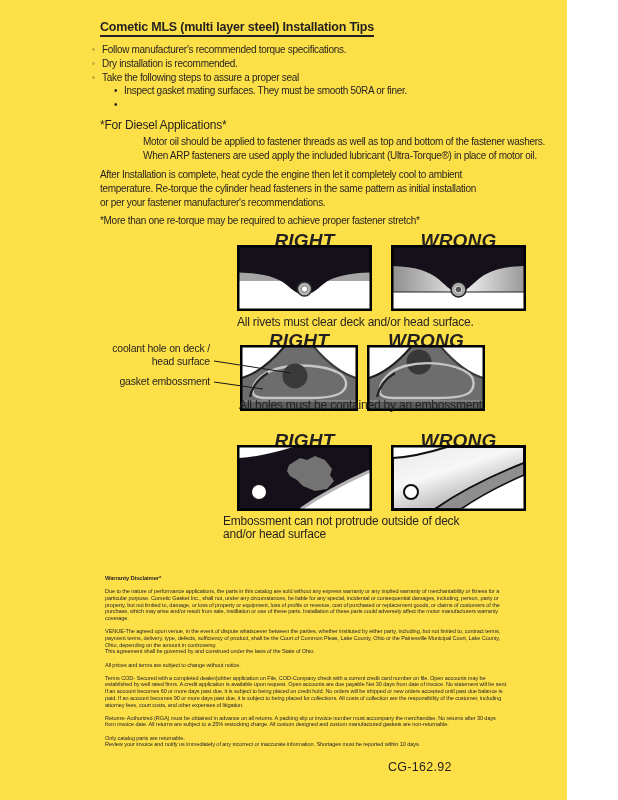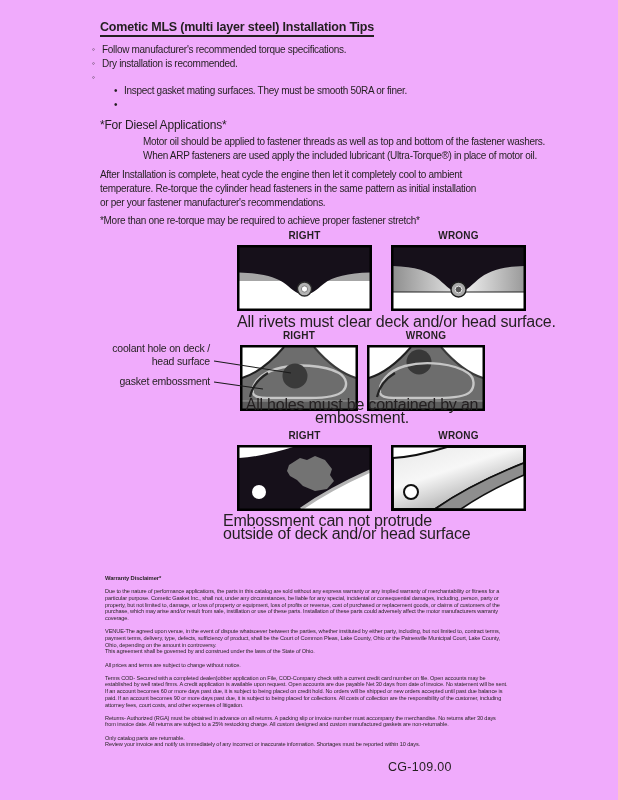--- a/index.html
+++ b/index.html
@@ -1,39 +1,39 @@
 <!DOCTYPE html>
 <html><head>
 <meta charset="utf-8">
 <style>
   html,body { margin:0; padding:0; background:#ffffff; }
   .page {
-    position:relative; width:618px; height:800px; background:#f0abfc;
+    position:relative; width:567px; height:800px; background:#fde047;
     font-family:"Liberation Sans", sans-serif; color:#231f20; overflow:hidden;
   }
   .abs { position:absolute; }
 
   .title {
     left:100px; top:20px; font-size:12.5px; font-weight:bold;
     letter-spacing:-0.2px; border-bottom:2px solid #231f20; padding-bottom:1px;
   }
 
   .bullets { left:92px; top:43px; width:460px; font-size:10px; letter-spacing:-0.3px; line-height:13.8px; }
   .b-item { display:flex; }
   .b-marker { width:10px; flex:0 0 10px; font-size:8.5px; line-height:13.8px; }
   .b-item.sub { margin-left:22px; }
   .b-item.sub .b-marker { font-size:10px; }
 
   .section-heading { left:100px; top:118px; font-size:12px; font-weight:normal; letter-spacing:-0.2px; }
   .para { left:100px; width:460px; font-size:10px; letter-spacing:-0.3px; line-height:13.9px; white-space:pre-line; }
   .p1 { top:135px;margin-left:43px; } .p2 { top:168px; } .p3 { top:214px; }
 
-  .dg-header { font-size:10px; font-weight:bold; text-align:center; letter-spacing:0.2px; }
+  .dg-header { font-size:19px; font-weight:bold; text-align:center; letter-spacing:0.2px;font-style:italic; }
   .dg-box svg { display:block; width:100%; height:100%; }
-  .caption { font-size:16px; letter-spacing:-0.2px; line-height:12.5px; }
+  .caption { font-size:12px; letter-spacing:-0.2px; line-height:12.5px; }
 
   .r1-right-h { left:237px; top:230px; width:135px; }
   .r1-wrong-h { left:391px; top:230px; width:135px; }
   .r1-right-b { left:237px; top:245px; width:135px; height:66px; }
   .r1-wrong-b { left:391px; top:245px; width:135px; height:66px; }
   .r1-cap { left:237px; top:316px; }
 
   .r2-right-h { left:240px; top:330px; width:118px; }
   .r2-wrong-h { left:367px; top:330px; width:118px; }
   .r2-right-b { left:240px; top:345px; width:118px; height:66px; }
@@ -69,20 +69,21 @@
     <div class="b-item">
       <span class="b-marker">◦</span>
       <span>Follow manufacturer's recommended torque specifications.</span>
     </div>
     <div class="b-item">
       <span class="b-marker">◦</span>
       <span>Dry installation is recommended.</span>
     </div>
     <div class="b-item">
       <span class="b-marker">◦</span>
+      <span>Take the following steps to assure a proper seal</span>
     </div>
     <div class="b-item sub">
       <span class="b-marker">•</span>
       <span>Inspect gasket mating surfaces.  They must be smooth 50RA or finer.</span>
     </div>
     <div class="b-item sub">
       <span class="b-marker">•</span>
     </div>
   </div>
 
@@ -206,15 +207,15 @@
     <p>Due to the nature of performance applications, the parts in this catalog are sold without any express warranty or any implied warranty of merchantability or fitness for a particular purpose.  Cometic Gasket Inc., shall not, under any circumstances, be liable for any special, incidental or consequential damages, including, person, party or property, but not limited to, damage, or loss of property or equipment, loss of profits or revenue, cost of purchased or replacement goods, or claims of customers of the purchase, which may arise and/or result from sale, instillation or use of these parts.  Installation of these parts could adversely affect the motor manufacturers warranty coverage.</p>
     <p class="tight">VENUE-The agreed upon venue, in the event of dispute whatsoever between the parties, whether instituted by either party, including, but not limited to, contract terms, payment terms, delivery, type, defects, sufficiency of product, shall be the Court of Common Pleas, Lake County, Ohio or the Painesville Municipal Court, Lake County, Ohio, depending on the amount in controversy.</p>
     <p>This agreement shall be governed by and construed under the laws of the State of Ohio.</p>
     <p>All prices and terms are subject to change without notice.</p>
     <p>Terms COD- Secured with a completed dealer/jobber application on File, COD-Company check with a current credit card number on file.  Open accounts may be established by well rated firms.  A credit application is available upon request.  Open accounts are due payable Net 30 days from date of invoice.  No statement will be sent.  If an account becomes 60 or more days past due, it is subject to being placed on credit hold.  No orders will be shipped or new orders accepted until past due balance is paid.  If an account becomes 90 or more days past due, it is subject to being placed for collections.  All costs of collection are the responsibility of the customer, including attorney fees, court costs, and other expenses of litigation.</p>
     <p>Returns- Authorized (RGA) must be obtained in advance on all returns.  A packing slip or invoice number must accompany the merchandise.  No returns after 30 days from invoice date.  All returns are subject to a 25% restocking charge.  All custom designed and custom manufactured gaskets are non-returnable.</p>
     <p class="tight">Only catalog parts are returnable.</p>
     <p>Review your invoice and notify us immediately of any incorrect or inaccurate information.  Shortages must be reported within 10 days.</p>
   </div>
 
-  <div class="abs footer-code">CG-109.00</div>
+  <div class="abs footer-code">CG-162.92</div>
 
 </div>
 
 </body></html>

